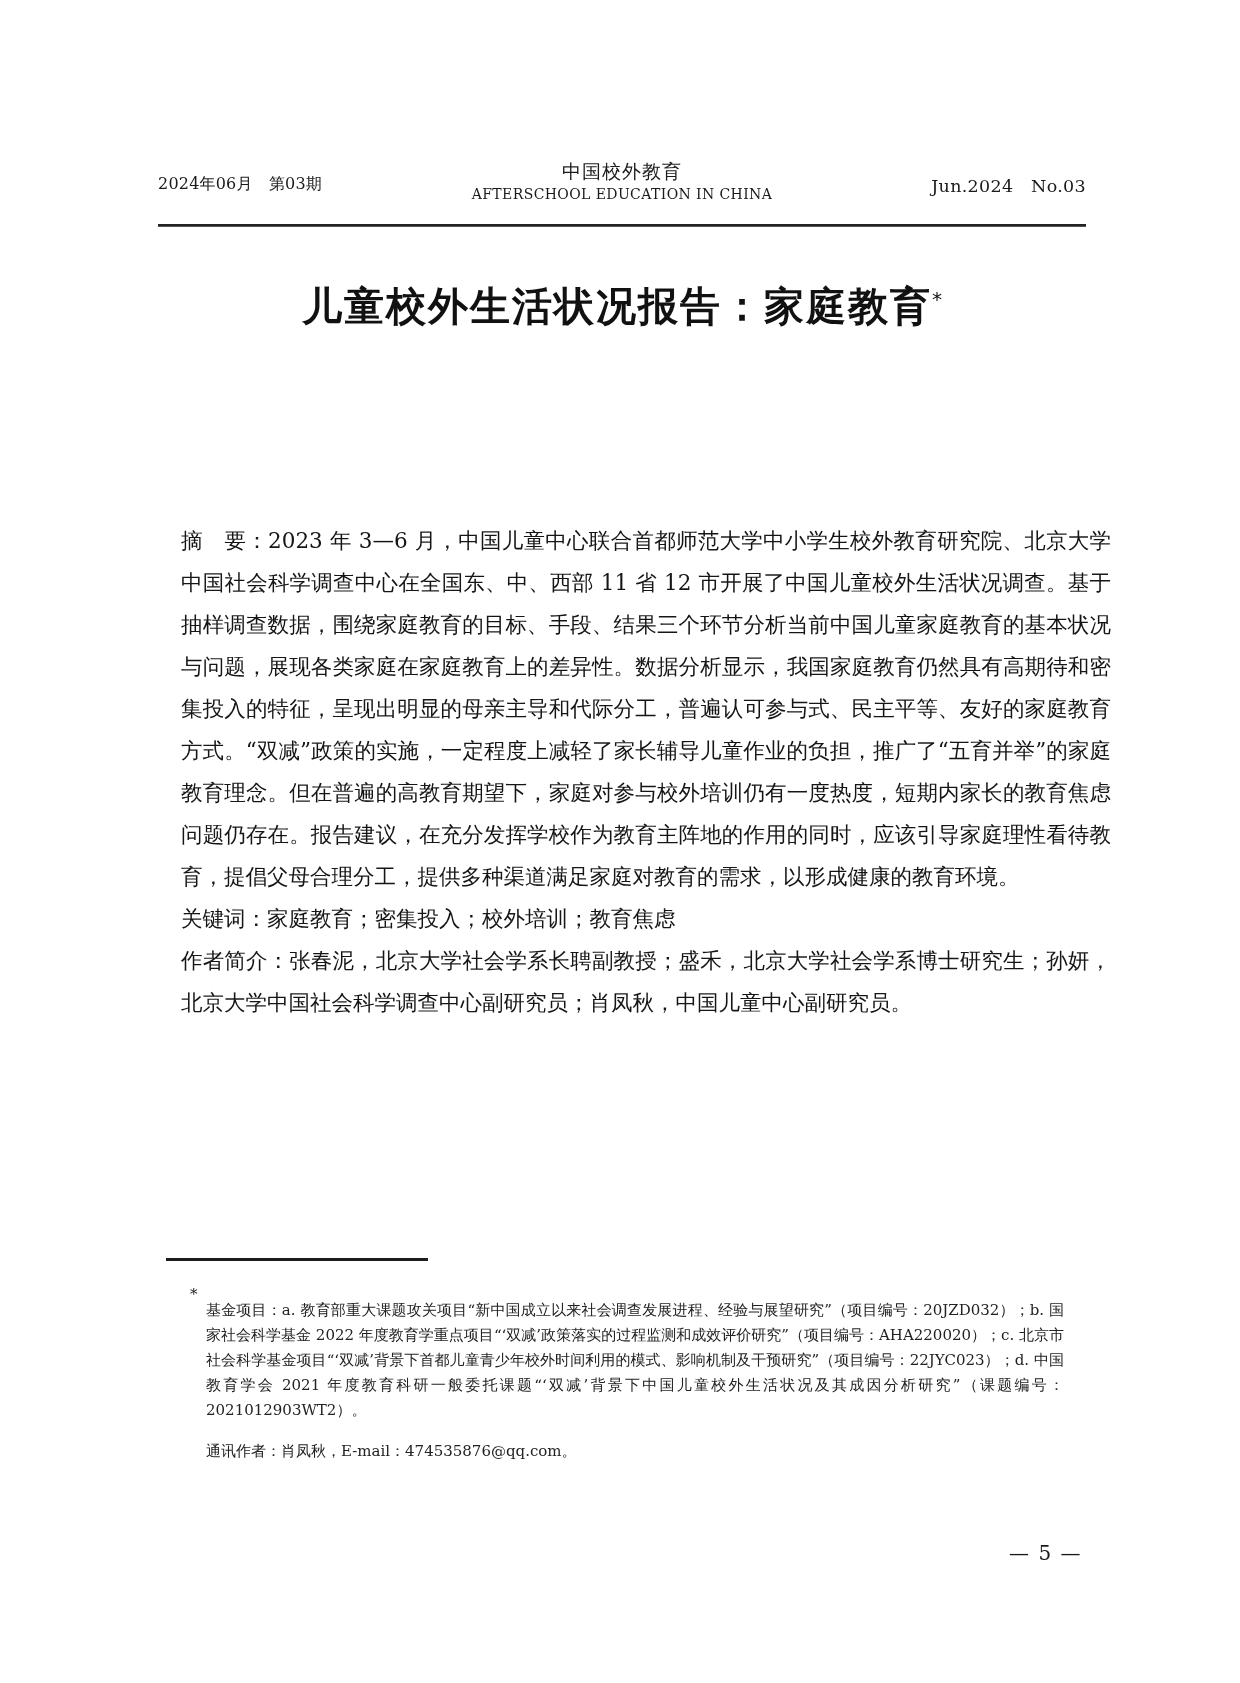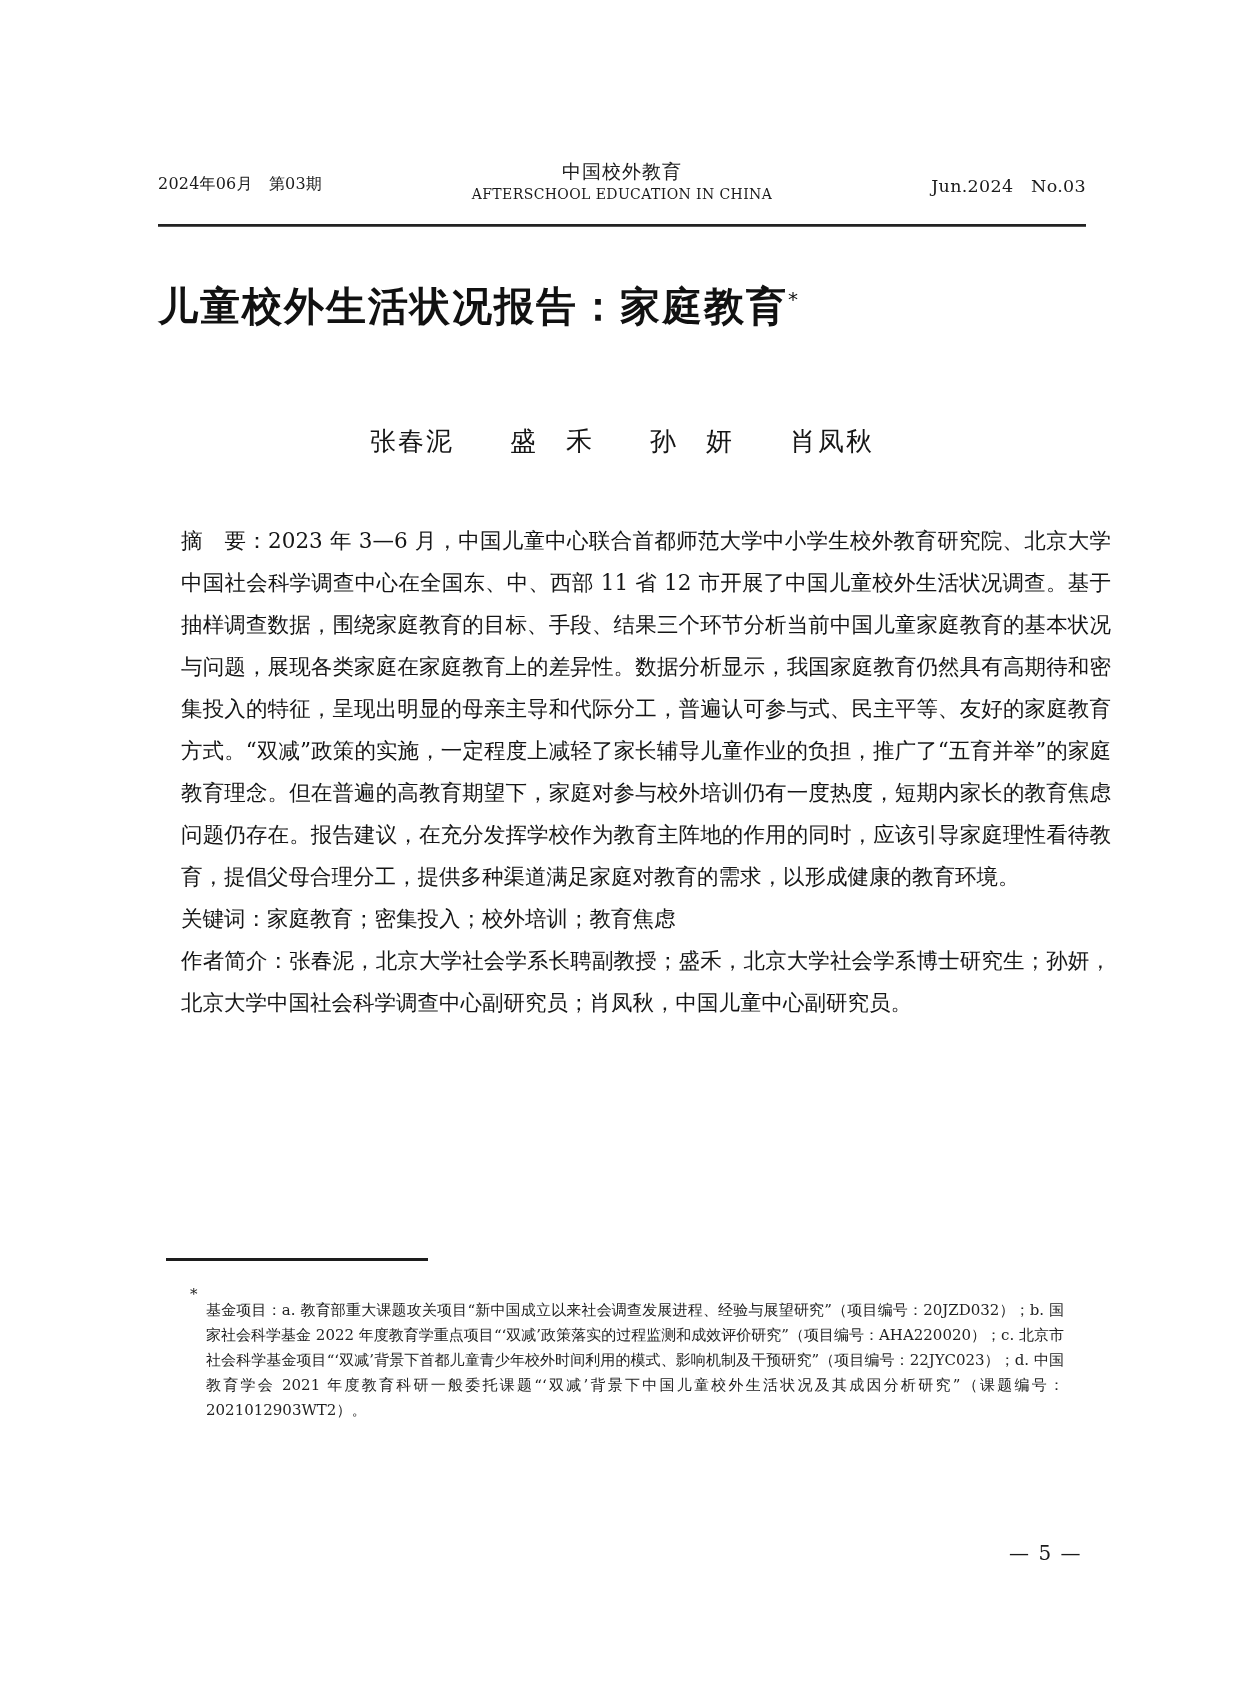--- a/index.html
+++ b/index.html
@@ -78,21 +78,21 @@
     border-bottom: 1px solid #555;
     box-sizing: content-box;
   }
 
   
   .doc-title {
     position: absolute;
     left: 158px;
     top: 282px;
     width: 928px;
-    text-align: left;
+    text-align: center;
     font-family: "DejaVu Sans", "Liberation Sans", sans-serif;
     font-weight: bold;
     font-size: 40px;
     letter-spacing: 2px;
     line-height: 1.2;
     color: #111;
   }
   .doc-title .star {
     font-size: 20px;
     vertical-align: super;
@@ -196,32 +196,32 @@
     <div class="runhead-center">
       <div class="runhead-cn">中国校外教育</div>
       <div class="runhead-en">AFTERSCHOOL EDUCATION IN CHINA</div>
     </div>
     <div class="runhead-right">Jun.2024　No.03</div>
   </div>
   <div class="rule-top"></div>
 
   <div class="doc-title"><span>儿童校外生活状况报告：家庭教育</span><span class="star">*</span></div>
 
-  <div class="authors">张春泥　　盛　禾　　孙　妍　　肖凤秋</div>
 
   <div class="abstract-block">
     <p><span class="lead">摘　要：</span><span>2023 年 3—6 月，中国儿童中心联合首都师范大学中小学生校外教育研究院、北京大学中国社会科学调查中心在全国东、中、西部 11 省 12 市开展了中国儿童校外生活状况调查。基于抽样调查数据，围绕家庭教育的目标、手段、结果三个环节分析当前中国儿童家庭教育的基本状况与问题，展现各类家庭在家庭教育上的差异性。数据分析显示，我国家庭教育仍然具有高期待和密集投入的特征，呈现出明显的母亲主导和代际分工，普遍认可参与式、民主平等、友好的家庭教育方式。“双减”政策的实施，一定程度上减轻了家长辅导儿童作业的负担，推广了“五育并举”的家庭教育理念。但在普遍的高教育期望下，家庭对参与校外培训仍有一度热度，短期内家长的教育焦虑问题仍存在。报告建议，在充分发挥学校作为教育主阵地的作用的同时，应该引导家庭理性看待教育，提倡父母合理分工，提供多种渠道满足家庭对教育的需求，以形成健康的教育环境。</span></p>
 
     <p class="meta-line"><span class="lead">关键词：</span><span>家庭教育；密集投入；校外培训；教育焦虑</span></p>
 
 
     <p class="bio-block"><span class="lead">作者简介：</span><span>张春泥，北京大学社会学系长聘副教授；盛禾，北京大学社会学系博士研究生；孙妍，北京大学中国社会科学调查中心副研究员；肖凤秋，中国儿童中心副研究员。</span></p>
   </div>
 
   <div class="rule-foot"></div>
   <div class="footnote">
     <span class="fn-star">*</span>
     <p class="fn-body">基金项目：a. 教育部重大课题攻关项目“新中国成立以来社会调查发展进程、经验与展望研究”（项目编号：20JZD032）；b. 国家社会科学基金 2022 年度教育学重点项目“‘双减’政策落实的过程监测和成效评价研究”（项目编号：AHA220020）；c. 北京市社会科学基金项目“‘双减’背景下首都儿童青少年校外时间利用的模式、影响机制及干预研究”（项目编号：22JYC023）；d. 中国教育学会 2021 年度教育科研一般委托课题“‘双减’背景下中国儿童校外生活状况及其成因分析研究”（课题编号：2021012903WT2）。</p>
+    <p class="fn-corr">通讯作者：肖凤秋，E-mail：474535876@qq.com。</p>
   </div>
 
   <div class="pageno">— 5 —</div>
 
 </div>
 
 </body></html>

